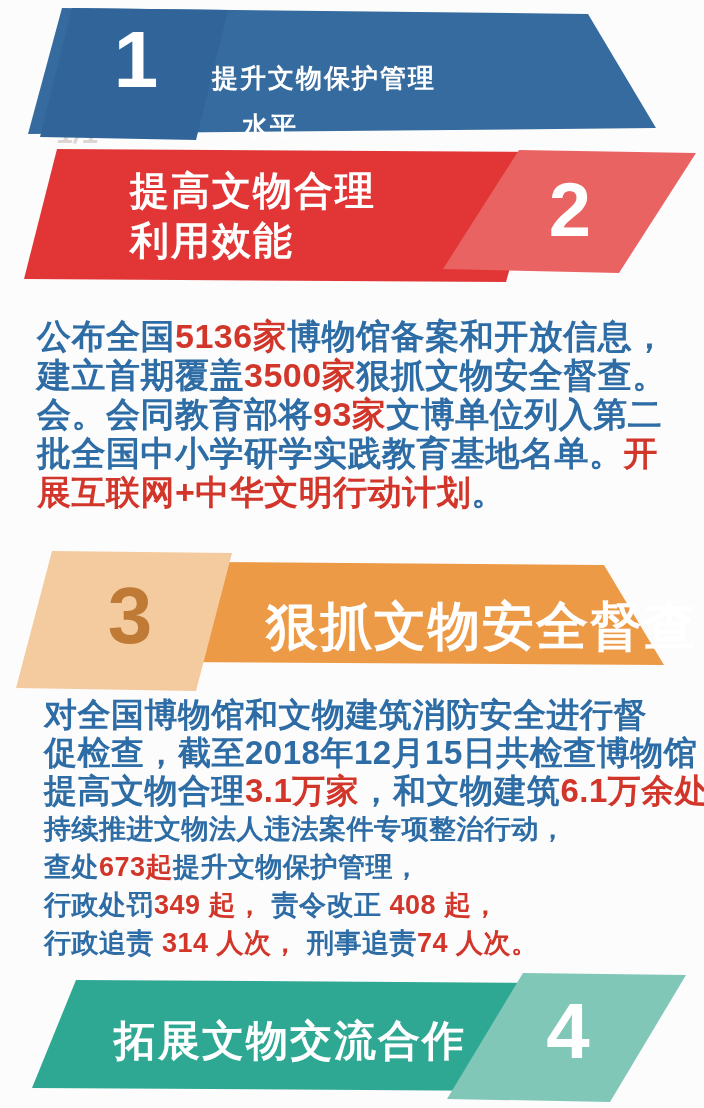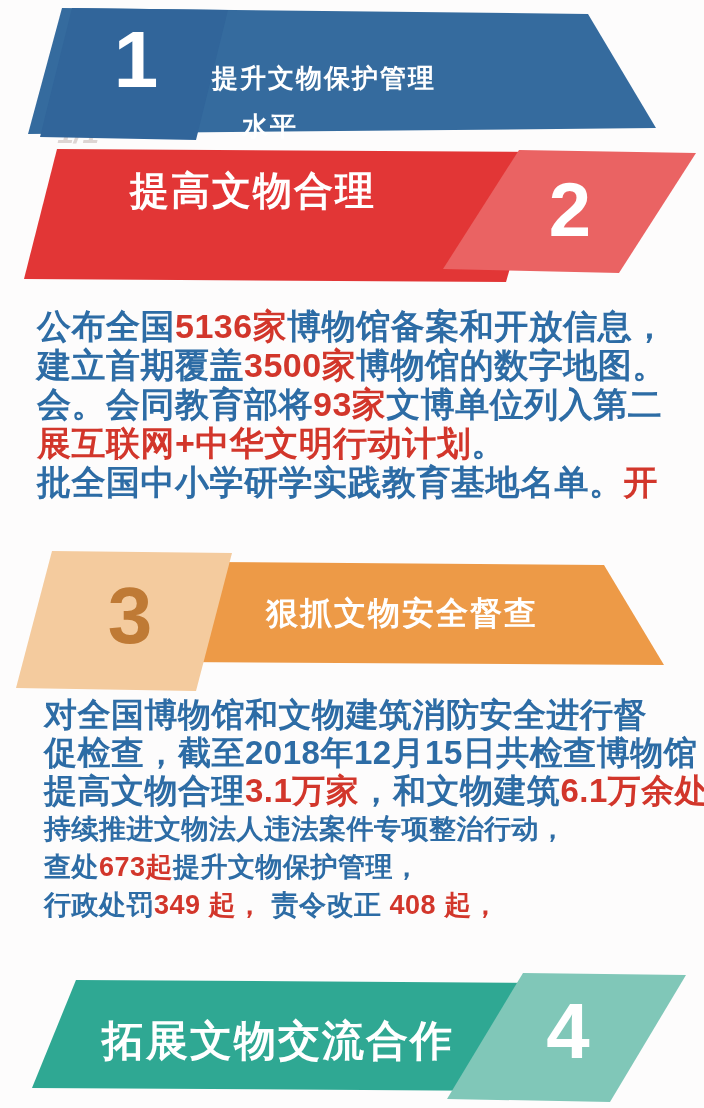--- a/index.html
+++ b/index.html
@@ -35,34 +35,34 @@
   #banner2 .num   { left:530px; top:24px; width:80px; font-size:76px; }
   #banner2 .title { left:130px; top:20px; font-size:39px; line-height:50px; letter-spacing:2px; }
 
   
   #banner3 { top:548px; height:148px; }
   #banner3 .bar   { background:var(--banner3-bar,#ed9a47);
                     clip-path:polygon(212px 14px,604px 17px,664px 117px,176px 114px); }
   #banner3 .plate { background:var(--banner3-plate,#f4cb9e);
                     clip-path:polygon(52px 3px,232px 5px,196px 143px,16px 140px); }
   #banner3 .num   { left:88px; top:26px; width:84px; font-size:80px; color:var(--banner3-number,#bf7a35); }
-  #banner3 .title { left:266px; top:44px; font-size:32px; letter-spacing:2px; }
+  #banner3 .title { left:266px; top:44px; font-size:52px; letter-spacing:2px; }
 
   
   #banner4 { top:963px; height:145px; }
   #banner4 .bar   { background:var(--banner4-bar,#2fa893);
                     clip-path:polygon(76px 17px,562px 20px,527px 128px,32px 125px); }
   #banner4 .plate { background:var(--banner4-plate,#80c7b8);
                     clip-path:polygon(523px 10px,686px 12px,610px 139px,447px 136px); }
   #banner4 .num   { left:526px; top:28px; width:84px; font-size:78px; }
-  #banner4 .title { left:102px; top:50px; font-size:42px; letter-spacing:2px; }
+  #banner4 .title { left:114px; top:50px; font-size:42px; letter-spacing:2px; }
 
   
   .para  { position:absolute; }
-  #para1 { left:37px; top:307px; font-size:34px; line-height:39px; letter-spacing:0.5px; }
+  #para1 { left:37px; top:317px; font-size:34px; line-height:39px; letter-spacing:0.5px; }
   #para2 { left:44px; top:696px; font-size:33px; line-height:38px; letter-spacing:0.5px; }
   #para3 { left:44px; top:810px; font-size:27px; line-height:38px; letter-spacing:0.5px; }
   .tline { white-space:pre; }
   .blue  { color:var(--body-blue,#2d6ca5); }
   .red   { color:var(--body-red,#d2362b); }
 
   .watermark { position:absolute; left:58px; top:116px; font-size:30px;
                color:#ddd5d3; transform:skewX(-12deg); }
 </style>
 </head>
@@ -81,49 +81,51 @@
       <div class="l2">水平</div>
     </div>
   </section>
 
   <section class="banner" id="banner2">
     <div class="shape bar"></div>
     <div class="shape plate"></div>
     <div class="num">2</div>
     <div class="title">
       <div class="l1">提高文物合理</div>
+      <div class="l2">利用效能</div>
     </div>
   </section>
 
   <div class="para" id="para1">
       <div class="tline"><span class="blue">公布全国</span><span class="red">5136家</span><span class="blue">博物馆备案和开放信息，</span></div>
-      <div class="tline"><span class="blue">建立首期覆盖</span><span class="red">3500家</span><span class="blue">博物馆的数字地图。</span></div>
+      <div class="tline"><span class="blue">建立首期覆盖</span><span class="red">3500家</span><span class="blue">狠抓文物安全督查。</span></div>
       <div class="tline"><span class="blue">会。会同教育部将</span><span class="red">93家</span><span class="blue">文博单位列入第二</span></div>
+      <div class="tline"><span class="blue">批全国中小学研学实践教育基地名单。</span><span class="red">开</span></div>
       <div class="tline"><span class="red">展互联网+中华文明行动计划</span><span class="blue">。</span></div>
-      <div class="tline"><span class="blue">批全国中小学研学实践教育基地名单。</span><span class="red">开</span></div>
     </div>
 
   <section class="banner" id="banner3">
     <div class="shape bar"></div>
     <div class="shape plate"></div>
     <div class="num">3</div>
     <div class="title">
       <div class="l1">狠抓文物安全督查</div>
     </div>
   </section>
 
   <div class="para" id="para2">
       <div class="tline"><span class="blue">对全国博物馆和文物建筑消防安全进行督</span></div>
       <div class="tline"><span class="blue">促检查，截至2018年12月15日共检查博物馆</span></div>
       <div class="tline"><span class="blue">提高文物合理</span><span class="red">3.1万家</span><span class="blue">，和文物建筑</span><span class="red">6.1万余处</span></div>
     </div>
   <div class="para" id="para3">
       <div class="tline"><span class="blue">持续推进文物法人违法案件专项整治行动，</span></div>
       <div class="tline"><span class="blue">查处</span><span class="red">673起</span><span class="blue">提升文物保护管理，</span></div>
       <div class="tline"><span class="blue">行政处罚</span><span class="red">349 起，</span><span class="blue"> 责令改正</span><span class="red"> 408 起，</span></div>
+      <div class="tline"><span class="blue">行政追责</span><span class="red"> 314 人次，</span><span class="blue"> 刑事追责</span><span class="red">74 人次。</span></div>
     </div>
 
   <section class="banner" id="banner4">
     <div class="shape bar"></div>
     <div class="shape plate"></div>
     <div class="num">4</div>
     <div class="title">
       <div class="l1">拓展文物交流合作</div>
     </div>
   </section>

